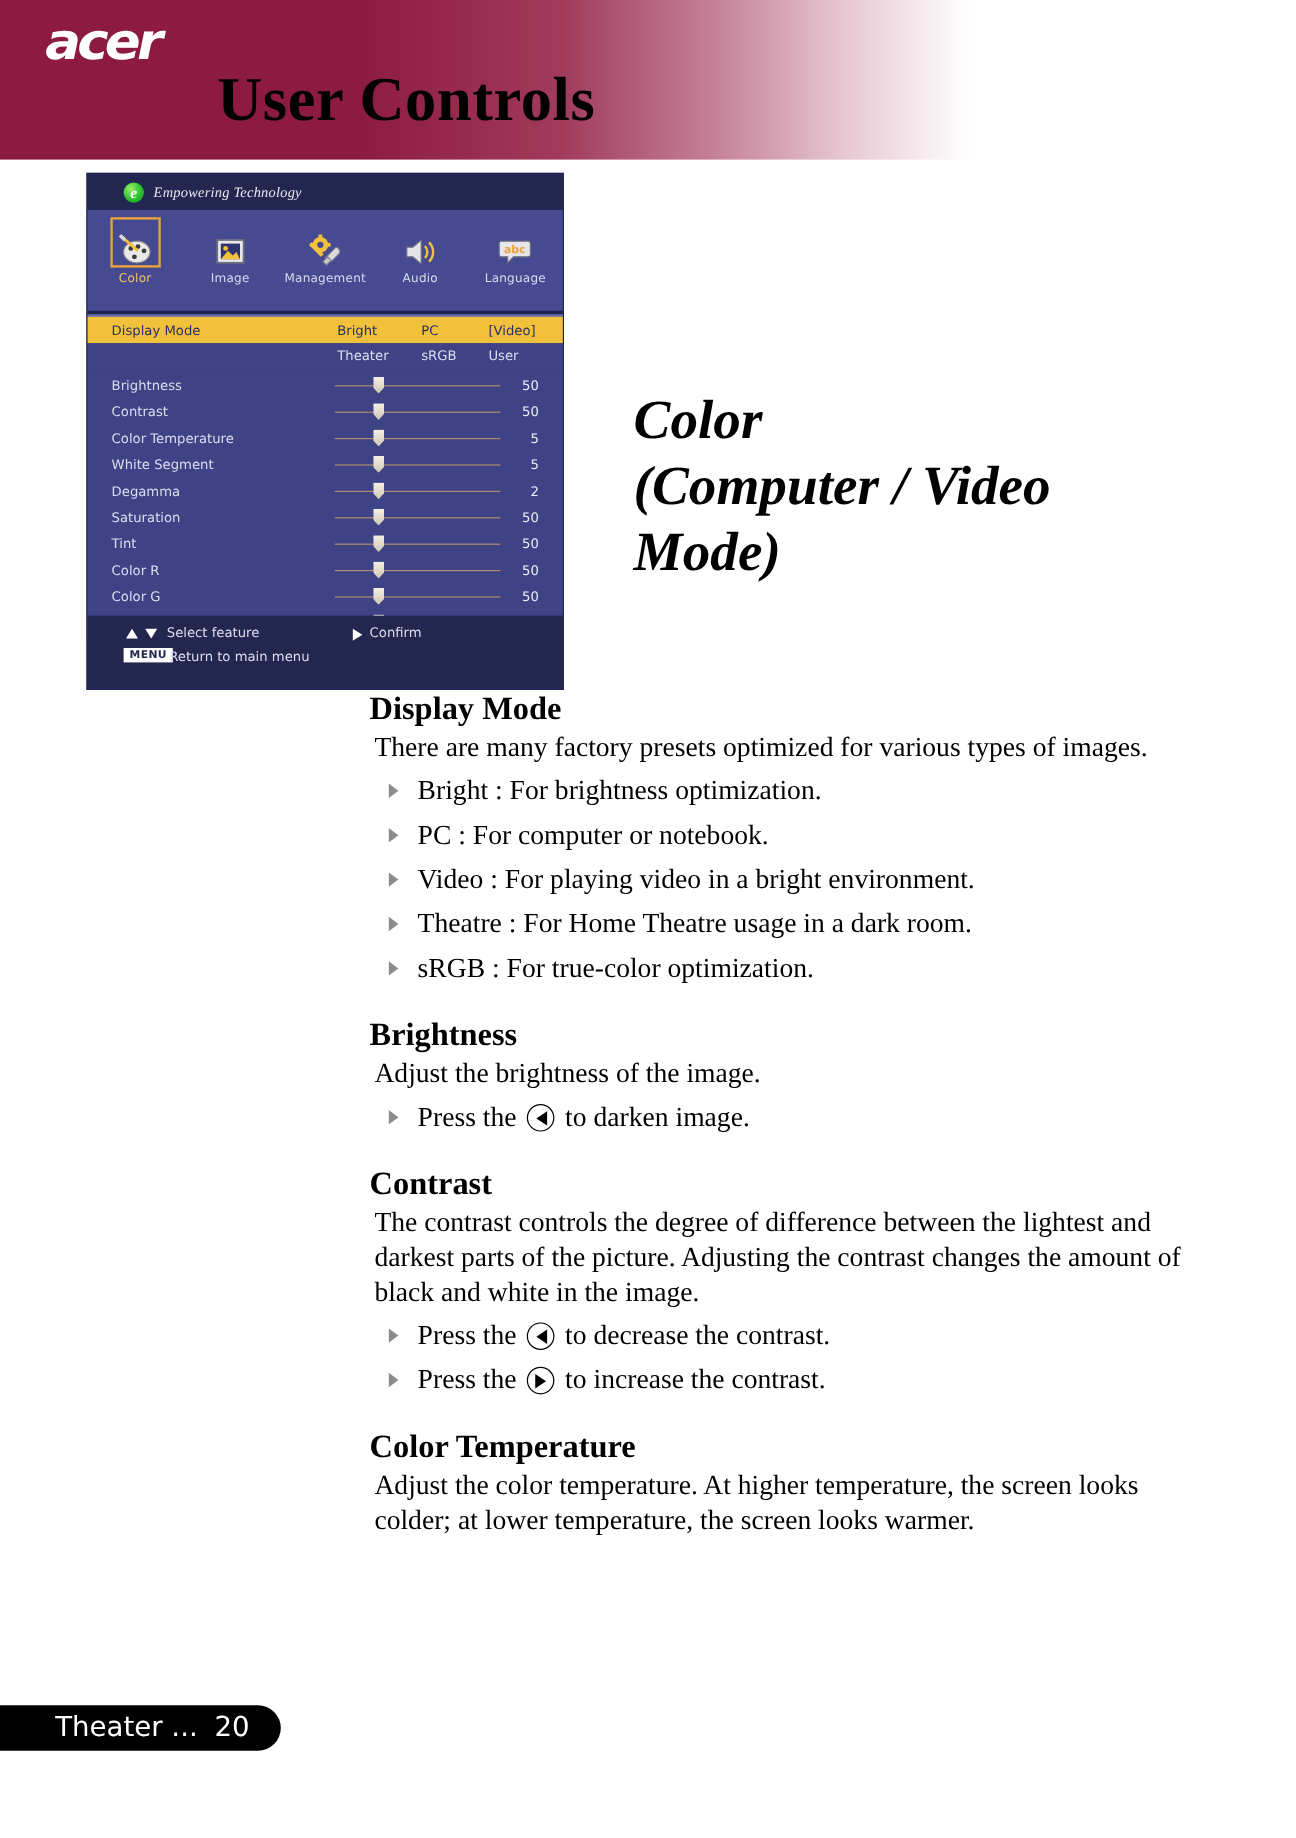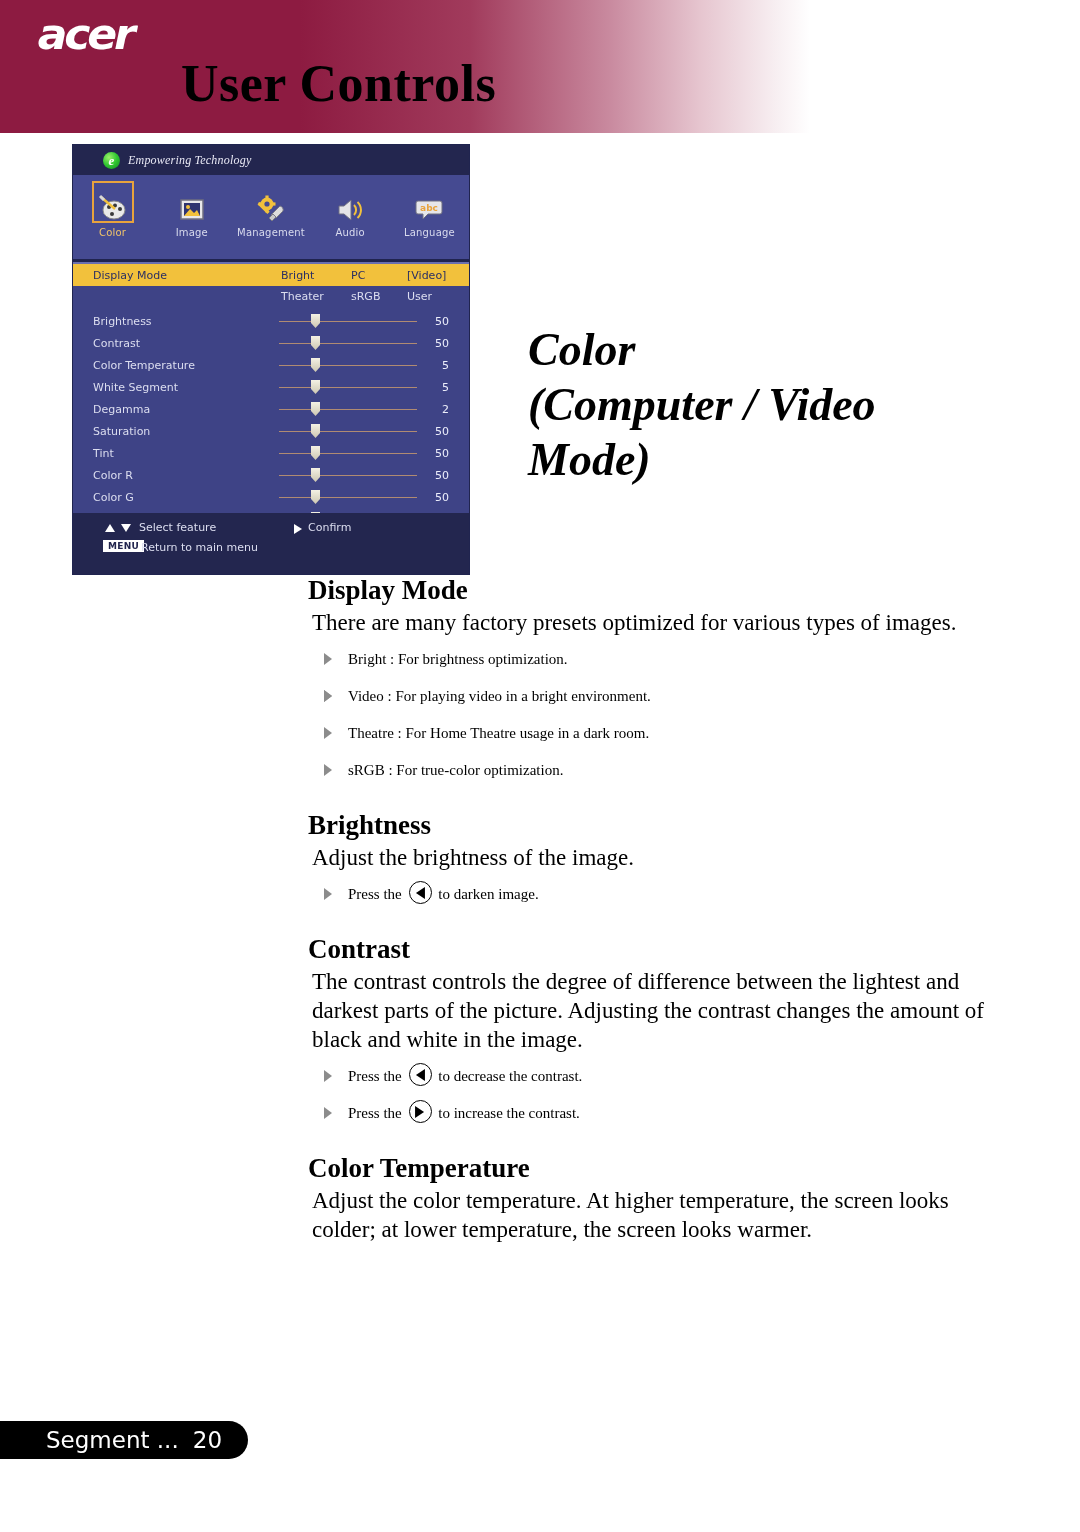--- a/index.html
+++ b/index.html
@@ -158,21 +158,21 @@
     font-size:27px; color:#000; margin-left:308px; margin-bottom:2px;
   }
   .para {
     font-family:"Liberation Serif", serif; font-size:23px;
     line-height:29px; color:#000;
     margin-left:312px; margin-right:78px;
   }
   .bullets { margin:8px 0 0 0; padding:0; list-style:none; }
   .bullets li {
     position:relative; margin-left:348px; margin-bottom:9px;
-    font-family:"Liberation Serif", serif; font-size:15px;
+    font-family:"Liberation Serif", serif; font-size:23px;
     line-height:28px; color:#000;
   }
   .bullets li .tri {
     position:absolute; left:-24px; top:8px;
     width:0; height:0;
     border-top:6px solid transparent; border-bottom:6px solid transparent;
     border-left:8px solid #8c8c8c;
   }
   .keyicon {
     display:inline-block; width:23px; height:23px; border-radius:50%;
@@ -388,21 +388,21 @@
   <div>(Computer / Video</div>
   <div>Mode)</div>
 </div>
 
 <div class="content">
 
   <div class="sec-head">Display Mode</div>
   <div class="para">There are many factory presets optimized for various types of images.</div>
   <ul class="bullets">
     <li><span class="tri"></span><span>Bright : For brightness optimization.</span></li>
-    <li><span class="tri"></span></li>
+    <li><span class="tri"></span><span>PC : For computer or notebook.</span></li>
     <li><span class="tri"></span><span>Video : For playing video in a bright environment.</span></li>
     <li><span class="tri"></span><span>Theatre : For Home Theatre usage in a dark room.</span></li>
     <li><span class="tri"></span><span>sRGB : For true-color optimization.</span></li>
   </ul>
 
   <div class="sec-head sp-before">Brightness</div>
   <div class="para">Adjust the brightness of the image.</div>
   <ul class="bullets">
     <li>
       <span class="tri"></span>
@@ -428,15 +428,15 @@
       <span>to increase the contrast.</span>
     </li>
   </ul>
 
   <div class="sec-head sp-before">Color Temperature</div>
   <div class="para">Adjust the color temperature. At higher temperature, the screen looks colder; at lower temperature, the screen looks warmer.</div>
 
 </div>
 
 <div class="footer-tab">
-  <span>Segment ...</span>
+  <span>Theater ...</span>
   <span>20</span>
 </div>
 
 </body></html>

